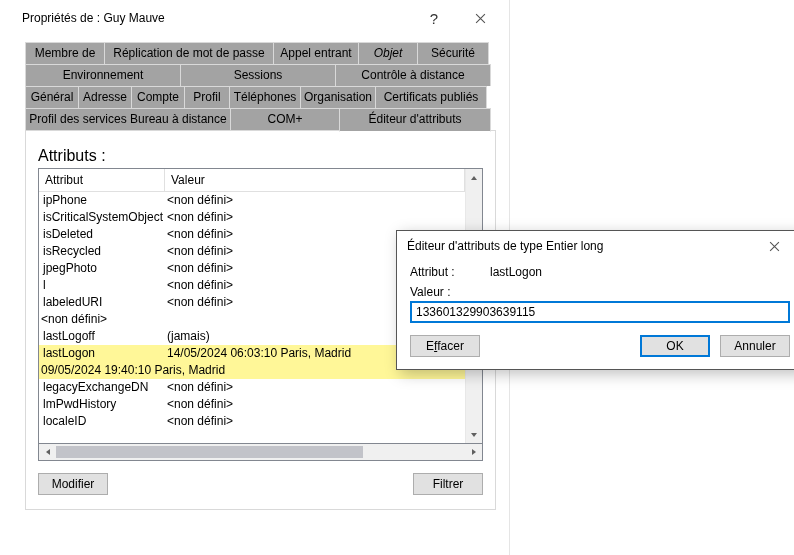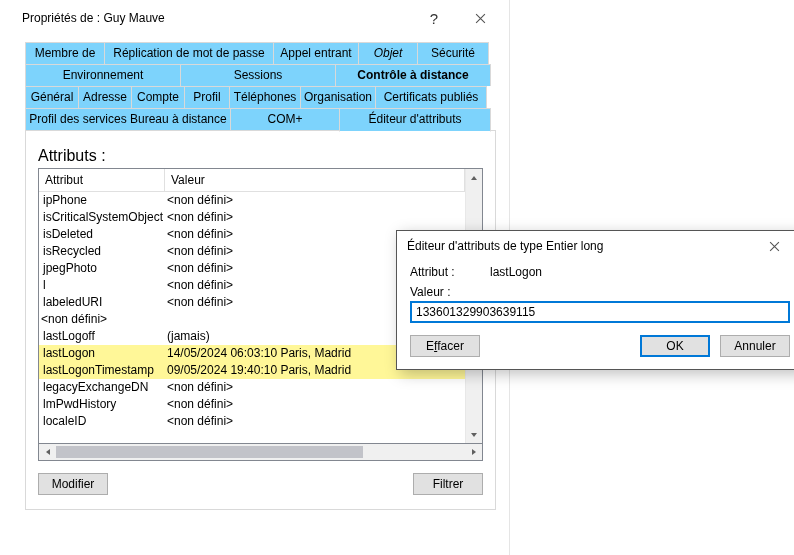--- a/index.html
+++ b/index.html
@@ -40,21 +40,21 @@
   .tabs-area {
     padding: 6px 13px 0 13px;
   }
   .tab-row {
     display: flex;
     position: relative;
   }
   .tab {
     border: 1px solid #d9d9d9;
     border-bottom: none;
-    background: #7dd3fc;
+    background: #a3a3a3;
     padding: 3px 0 4px 0;
     font-size: 12px;
     text-align: center;
     margin-left: -1px;
     color: #000;
     position: relative;
   }
   .tab:first-child { margin-left: 0; }
   .tab.active {
     border-bottom: 1px solid #fff;
@@ -205,21 +205,21 @@
       <div class="tab-row" id="tabs-row1">
           <div class="tab" style="width: 80px;"><span>Membre de</span></div>
           <div class="tab" style="width: 170px;"><span>Réplication de mot de passe</span></div>
           <div class="tab" style="width: 86px;"><span>Appel entrant</span></div>
           <div class="tab" style="width: 60px; font-style: italic;"><span>Objet</span></div>
           <div class="tab" style="width: 72px;"><span>Sécurité</span></div>
         </div>
       <div class="tab-row" id="tabs-row2">
           <div class="tab" style="width: 156px;"><span>Environnement</span></div>
           <div class="tab" style="width: 156px;"><span>Sessions</span></div>
-          <div class="tab" style="width: 156px; font-weight: bold;"><span>Contrôle à distance</span></div>
+          <div class="tab" style="width: 156px;"><span>Contrôle à distance</span></div>
         </div>
       <div class="tab-row" id="tabs-row3">
           <div class="tab" style="width: 54px;"><span>Général</span></div>
           <div class="tab" style="width: 54px;"><span>Adresse</span></div>
           <div class="tab" style="width: 54px;"><span>Compte</span></div>
           <div class="tab" style="width: 46px;"><span>Profil</span></div>
           <div class="tab" style="width: 72px;"><span>Téléphones</span></div>
           <div class="tab" style="width: 76px;"><span>Organisation</span></div>
           <div class="tab" style="width: 112px;"><span>Certificats publiés</span></div>
         </div>
@@ -273,21 +273,20 @@
                 </div>
                 <div class="lv-row">
                   <div class="cell col-a">lastLogoff</div>
                   <div class="cell col-b">(jamais)</div>
                 </div>
                 <div class="lv-row hi">
                   <div class="cell col-a">lastLogon</div>
                   <div class="cell col-b">14/05/2024 06:03:10 Paris, Madrid</div>
                 </div>
                 <div class="lv-row hi">
-                  <div class="cell col-a">lastLogonTimestamp</div>
                   <div class="cell col-b">09/05/2024 19:40:10 Paris, Madrid</div>
                 </div>
                 <div class="lv-row">
                   <div class="cell col-a">legacyExchangeDN</div>
                   <div class="cell col-b">&lt;non défini&gt;</div>
                 </div>
                 <div class="lv-row">
                   <div class="cell col-a">lmPwdHistory</div>
                   <div class="cell col-b">&lt;non défini&gt;</div>
                 </div>

